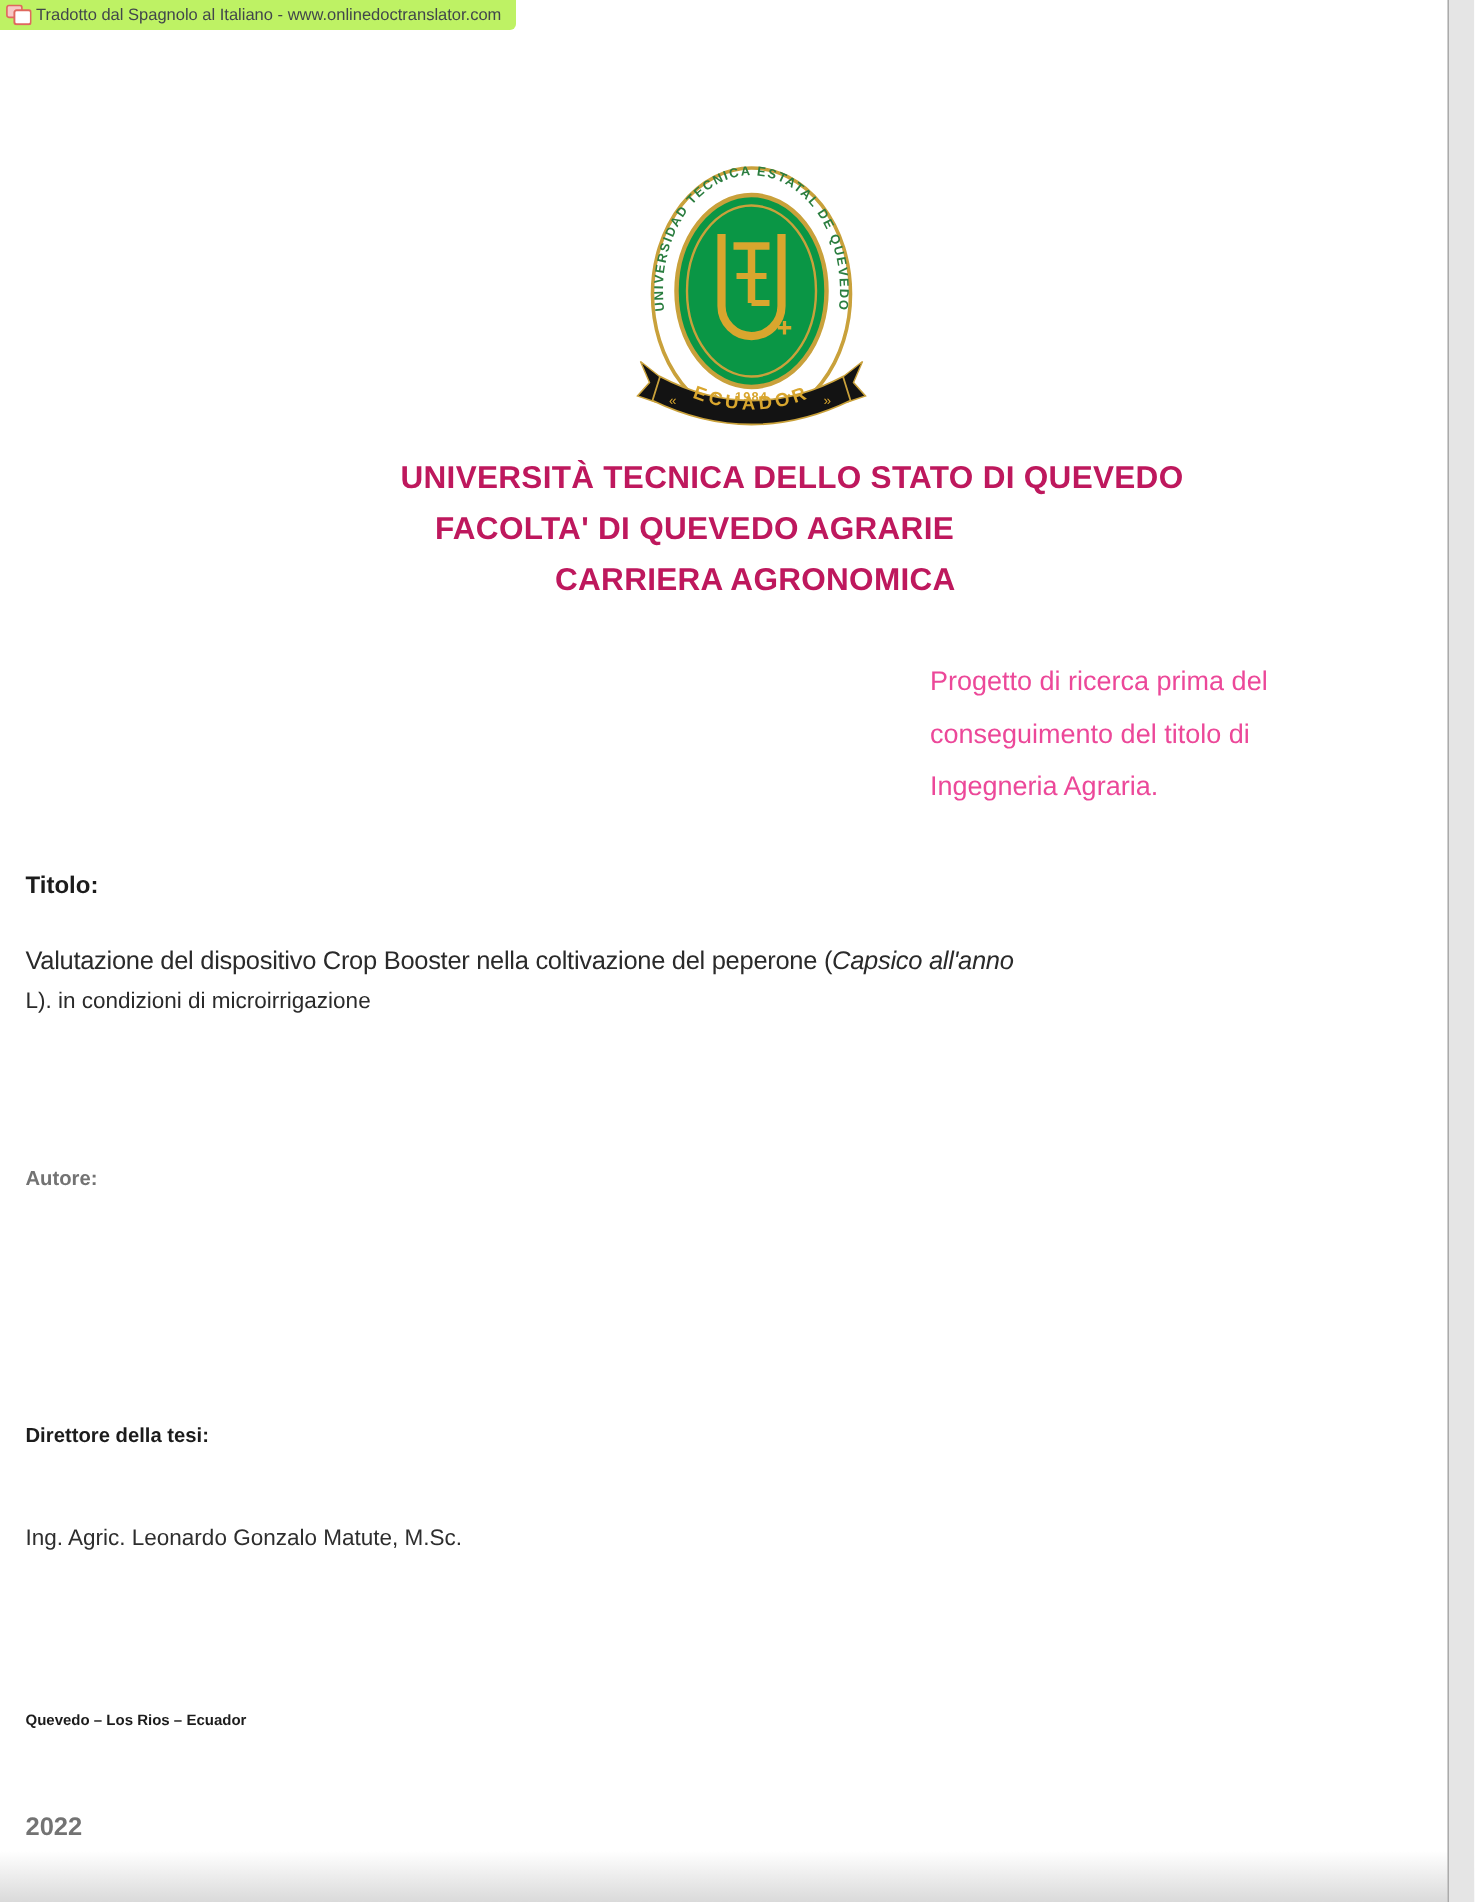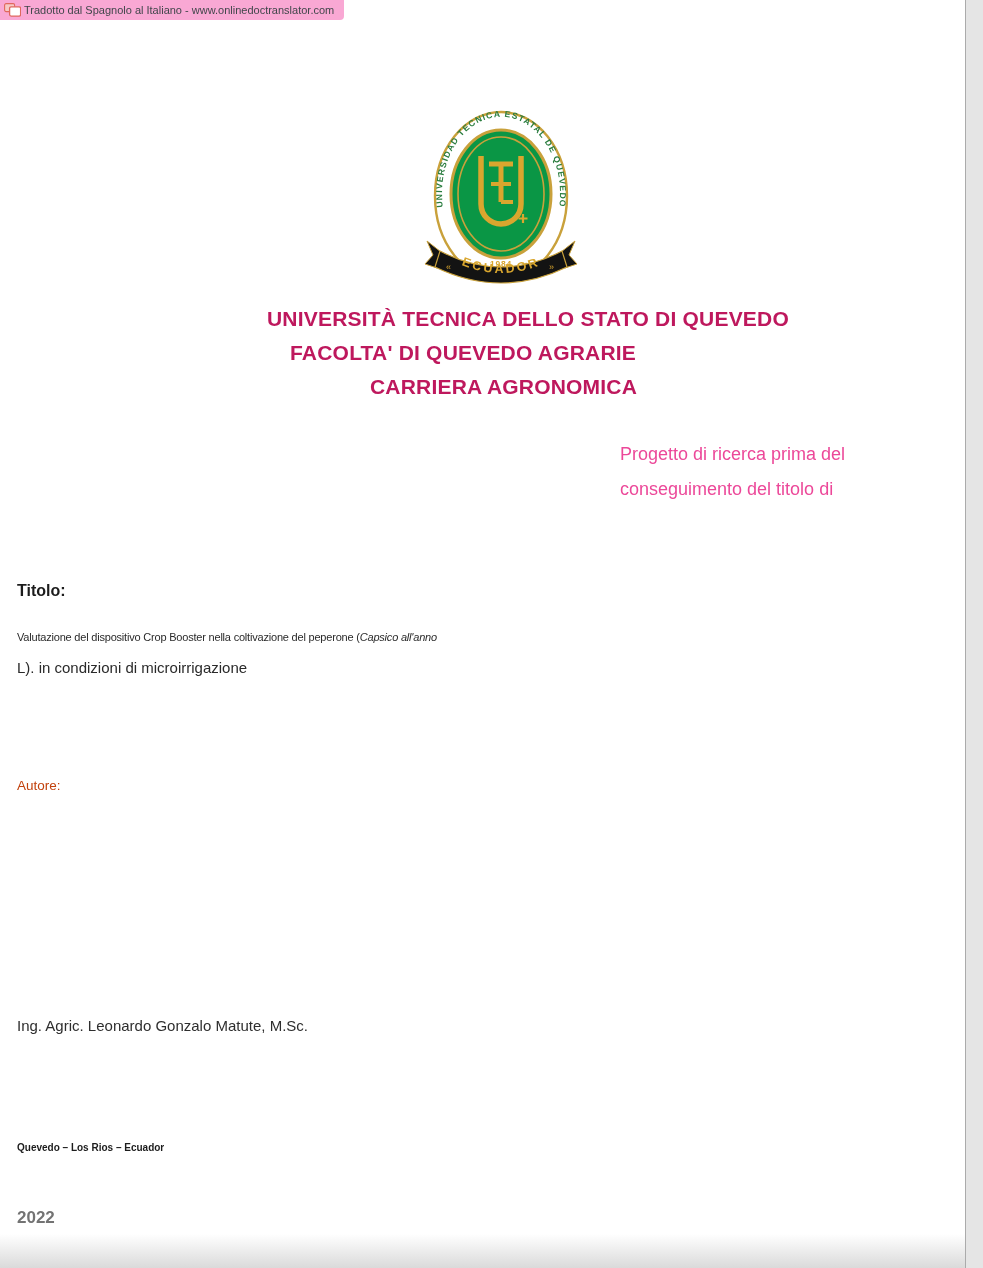--- a/index.html
+++ b/index.html
@@ -1,44 +1,44 @@
 <!DOCTYPE html>
 <html><head>
 <meta charset="utf-8">
 <style>
   html,body{margin:0;padding:0;background:#fff;}
   .page{position:relative;width:983px;height:1268px;background:#ffffff;overflow:hidden;
         font-family:"Liberation Sans","DejaVu Sans",sans-serif;color:#222;}
 
   
-  .banner{position:absolute;top:0;left:0;height:20px;background:#f9a8d4;
+  .banner{position:absolute;top:0;left:0;height:20px;background:#bef264;
           border-radius:0 0 4px 0;display:flex;align-items:center;
           padding:0 10px 0 24px;font-size:11px;color:#41464b;white-space:nowrap;}
   .banner-icon{position:absolute;left:4px;top:3px;}
 
   
   .crest{position:absolute;left:423px;top:106px;width:156px;height:190px;}
 
   
   .hdr{position:absolute;top:302px;left:0;width:100%;font-weight:bold;
        font-size:21px;line-height:34px;color:#be185d;letter-spacing:.2px;}
   .hdr-l1{padding-left:267px;}
   .hdr-l2{padding-left:290px;}
   .hdr-l3{padding-left:370px;}
 
   
   .note{position:absolute;left:620px;top:437px;font-size:18px;line-height:35px;color:#ec4899;}
 
   
   .center{position:absolute;left:17px;right:0;text-align:left;}
   .titolo{top:582px;font-size:16px;font-weight:bold;color:#1c1c1c;}
-  .title-line1{top:631px;font-size:11px;color:#2a2a2a;letter-spacing:-.2px;}
+  .title-line1{top:631px;font-size:17px;color:#2a2a2a;letter-spacing:-.2px;}
   .title-line1 em{font-style:italic;}
   .title-line2{top:659px;font-size:15px;color:#2a2a2a;}
-  .autore-label{top:778px;font-size:13.5px;font-weight:normal;color:#c2410c;}
+  .autore-label{top:778px;font-size:13.5px;font-weight:bold;color:#737373;}
   .autore-name{top:846px;font-size:15px;color:#2e2e2e;}
   .dir-label{top:949px;font-size:13.5px;font-weight:bold;color:#1c1c1c;}
   .dir-name{top:1017px;font-size:15px;color:#2e2e2e;}
   .loc{top:1142px;font-size:10px;font-weight:bold;color:#1c1c1c;}
   .year{top:1208px;font-size:17px;font-weight:bold;color:#737373;}
 
   
   .edge-strip{position:absolute;top:0;right:0;width:17px;height:100%;
               background:#e5e5e5;border-left:1px solid #ababab;}
   .bottom-fade{position:absolute;left:0;bottom:0;width:100%;height:34px;
@@ -103,28 +103,30 @@
 
   <div class="hdr">
     <div class="hdr-l1">UNIVERSITÀ TECNICA DELLO STATO DI QUEVEDO</div>
     <div class="hdr-l2">FACOLTA' DI QUEVEDO AGRARIE</div>
     <div class="hdr-l3">CARRIERA AGRONOMICA</div>
   </div>
 
   <div class="note">
     <div>Progetto di ricerca prima del</div>
     <div>conseguimento del titolo di</div>
+    <div>Ingegneria Agraria.</div>
   </div>
 
   <div class="center titolo">Titolo:</div>
   <div class="center title-line1"><span>Valutazione del dispositivo Crop Booster nella coltivazione del peperone (</span><em>Capsico all'anno</em></div>
   <div class="center title-line2">L). in condizioni di microirrigazione</div>
 
   <div class="center autore-label">Autore:</div>
 
+  <div class="center dir-label">Direttore della tesi:</div>
   <div class="center dir-name">Ing. Agric. Leonardo Gonzalo Matute, M.Sc.</div>
 
   <div class="center loc">Quevedo – Los Rios – Ecuador</div>
   <div class="center year">2022</div>
 
   <div class="bottom-fade"></div>
   <div class="edge-strip"></div>
 </div>
 
 </body></html>

